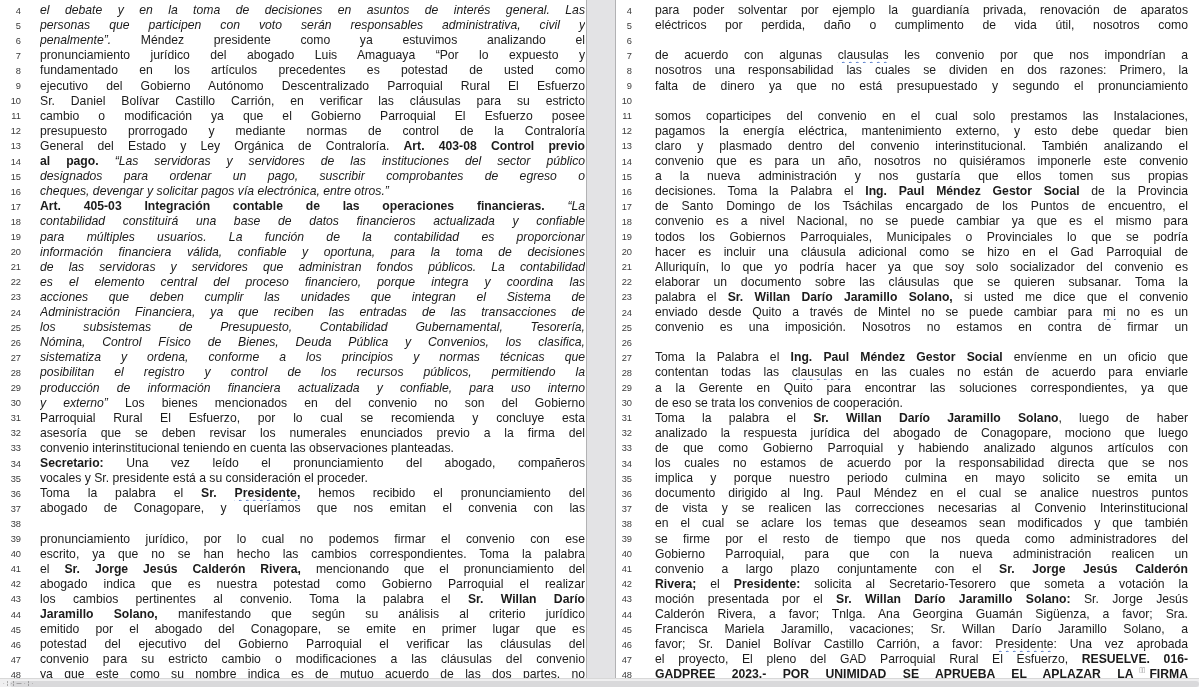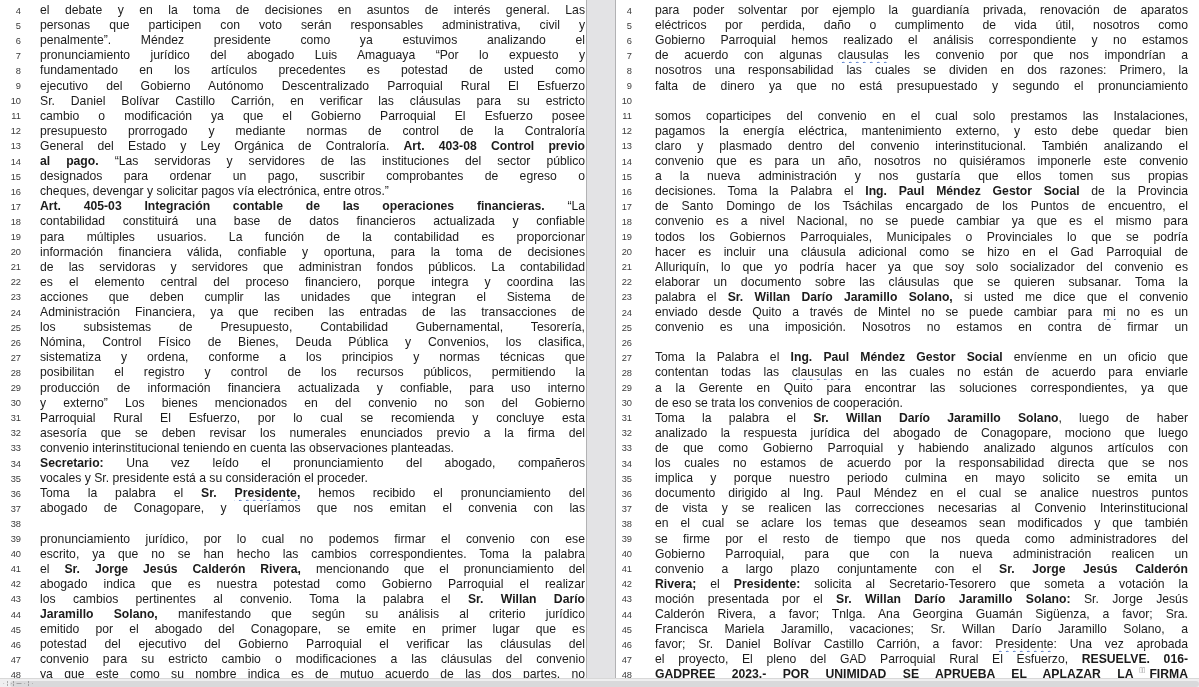--- a/index.html
+++ b/index.html
@@ -20,21 +20,21 @@
     position:absolute;top:0;height:15.1px;overflow:hidden;
     font-size:12.2px;line-height:15.1px;color:#1b1b1b;
     text-align:justify;text-align-last:justify;
   }
   .lt.al{text-align:left;text-align-last:left;}
   .host-left .ln{left:0;width:21px;}
   .host-left .lt{left:40px;width:545px;}
   .host-right .ln{left:600px;width:32px;}
   .host-right .lt{left:655px;width:533px;text-align:right;}
   .b{font-weight:bold;}
-  .i{}
+  .i{font-style:italic;}
   .u{
     text-decoration-line:underline;
     text-decoration-style:wavy;
     text-decoration-color:#3f6ac4;
     text-decoration-thickness:1px;
     text-underline-offset:2px;
   }
   .page-gap{
     position:absolute;left:586px;top:0;width:28px;height:678px;
     background:#e3e3e5;
@@ -248,21 +248,20 @@
       <div class="row" style="top: 3px;">
         <span class="ln">4</span>
         <div class="lt"><span>para poder solventar por ejemplo la guardianía privada, renovación de aparatos</span></div>
       </div>
       <div class="row" style="top: 18.1px;">
         <span class="ln">5</span>
         <div class="lt"><span>eléctricos por perdida, daño o cumplimento de vida útil, nosotros como</span></div>
       </div>
       <div class="row" style="top: 33.2px;">
         <span class="ln">6</span>
-        <div class="lt"><span>Gobierno Parroquial hemos realizado el análisis correspondiente y no estamos</span></div>
       </div>
       <div class="row" style="top: 48.3px;">
         <span class="ln">7</span>
         <div class="lt"><span>de acuerdo con algunas </span><span class="u">clausulas</span><span> les convenio por que nos impondrían a</span></div>
       </div>
       <div class="row" style="top: 63.4px;">
         <span class="ln">8</span>
         <div class="lt"><span>nosotros una responsabilidad las cuales se dividen en dos razones: Primero, la</span></div>
       </div>
       <div class="row" style="top: 78.5px;">

